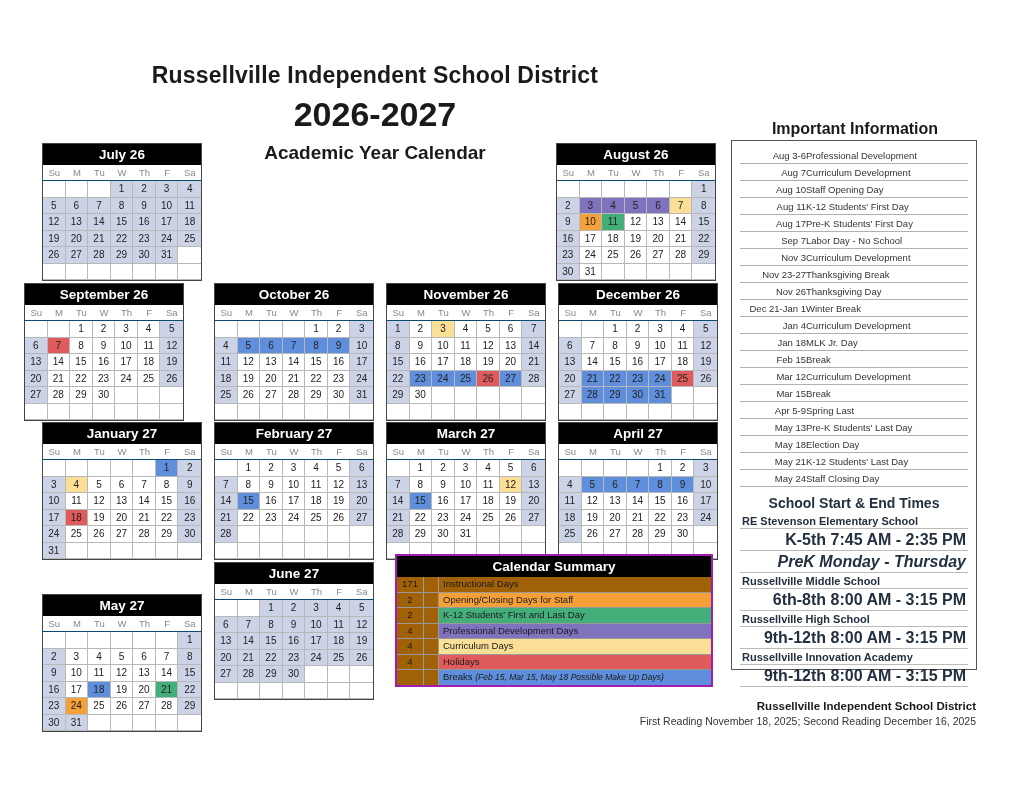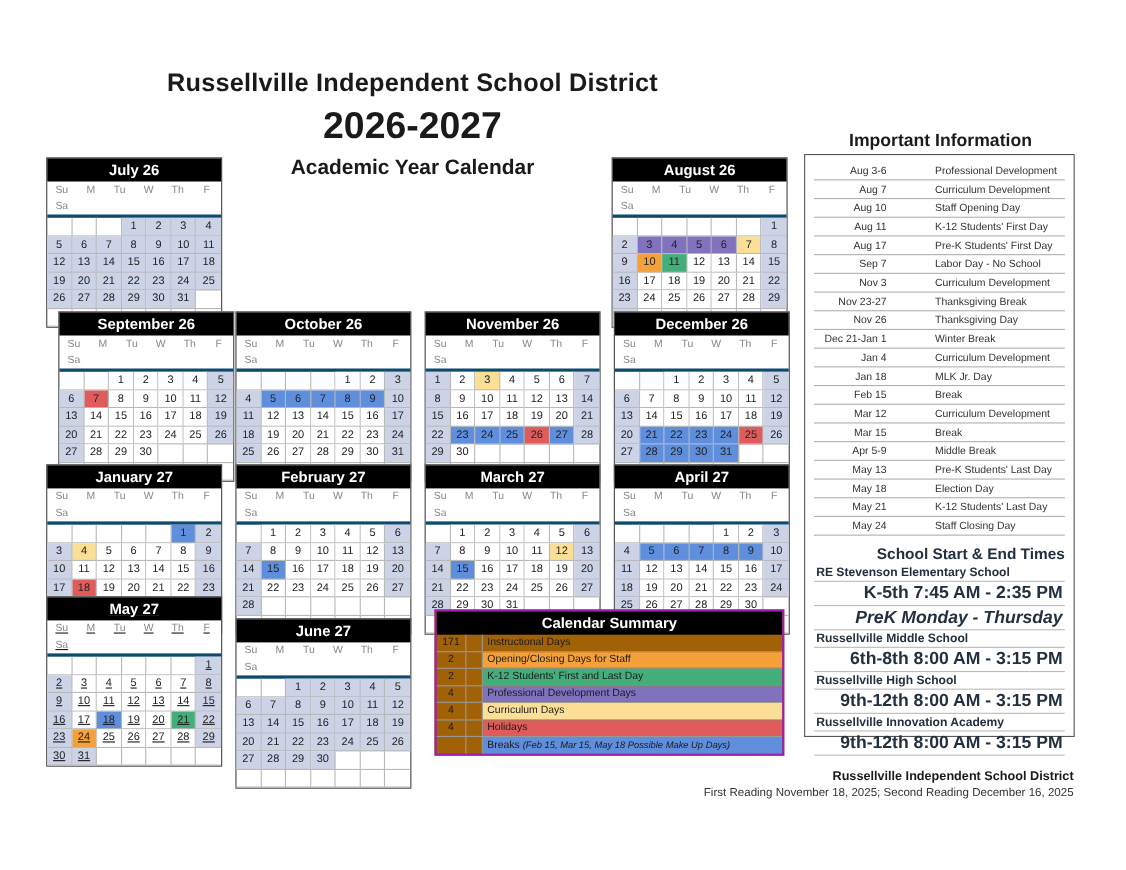--- a/index.html
+++ b/index.html
@@ -7,40 +7,40 @@
         font-family:"Liberation Sans",sans-serif;color:#1a1a1a;overflow:hidden;}
   
   .title-block{position:absolute;left:80px;top:62px;width:590px;text-align:center;}
   .t1{font-size:23px;font-weight:bold;letter-spacing:.2px;}
   .t2{font-size:34px;font-weight:bold;margin-top:6px;}
   .t3{font-size:19px;font-weight:bold;margin-top:8px;}
   
   .month{position:absolute;width:158px;border:1px solid #444;background:#fff;}
   .m-head{background:#000;color:#fff;font-weight:bold;font-size:13.5px;text-align:center;
           padding:2px 16px;height:17px;line-height:17px;}
-  .m-days{display:grid;grid-template-columns:repeat(6,1fr);border-bottom:3px solid #0c4a6e;}
+  .m-days{display:grid;grid-template-columns:repeat(7,1fr);border-bottom:1px solid #0c4a6e;}
   .m-days span{font-size:9.5px;color:#888;text-align:center;padding:2px 0;}
   .m-grid{display:grid;grid-template-columns:repeat(7,1fr);}
   .cell{height:15.5px;line-height:15.5px;font-size:10px;text-align:center;
         border-right:1px solid #b8b8b8;border-bottom:1px solid #b8b8b8;color:#222;}
   .cell:nth-child(7n){border-right:none;}
   .t-e{background:var(--c-e);} .t-br{background:var(--c-br);} .t-ho{background:var(--c-ho);}
   .t-cu{background:var(--c-cu);} .t-pd{background:var(--c-pd);} .t-op{background:var(--c-op);}
   .t-fl{background:var(--c-fl);} .t-w{background:#fff;}
   
   .info-title{position:absolute;left:733px;top:120px;width:244px;text-align:center;
               font-size:16px;font-weight:bold;}
   .info-box{position:absolute;left:731px;top:140px;width:246px;height:530px;
             border:1px solid #555;background:#fff;padding:6px 8px 0 8px;box-sizing:border-box;}
   .info-row{display:flex;border-bottom:1px solid #b0b0b0;padding:2.5px 2px;font-size:9.5px;color:#333;}
   .info-date{width:64px;flex:none;text-align:right;}
-  .info-label{flex:1;padding-left:44px;}
+  .info-label{flex:1;}
   
   .times{margin-top:8px;color:#22303f;}
-  .times-title{text-align:right;font-size:14px;font-weight:bold;margin-bottom:2px;}
+  .times-title{text-align:center;font-size:14px;font-weight:bold;margin-bottom:2px;}
   .sch-name{font-size:11px;font-weight:bold;border-bottom:1px solid #bbb;padding:1.5px 2px;}
   .sch-line{font-size:16px;font-weight:bold;text-align:right;border-bottom:1px solid #bbb;padding:1.5px 2px;}
   .sch-line.it{font-style:italic;}
   
   .summary{position:absolute;left:395px;top:554px;width:314px;border:2px solid #a21caf;background:#a16207;}
   .s-head{background:#000;color:#fff;font-weight:bold;font-size:13.5px;text-align:center;
           padding:2px 0;height:17px;line-height:17px;}
   .s-row{display:flex;height:14.5px;line-height:14.5px;border-bottom:1px solid #999;}
   .s-row:last-child{border-bottom:none;}
   .s-count{width:26px;flex:none;font-size:9.5px;text-align:center;border-right:1px solid #999;}
@@ -169,21 +169,21 @@
           <div class="cell t-e">29</div>
           <div class="cell t-e">30</div>
           <div class="cell t-w">31</div>
           <div class="cell"></div>
           <div class="cell"></div>
           <div class="cell"></div>
           <div class="cell"></div>
           <div class="cell"></div>
         </div>
       </div>
-      <div class="month" style="left: 53px; top: 283px;">
+      <div class="month" style="left: 24px; top: 283px;">
         <div class="m-head">September 26</div>
         <div class="m-days">
           <span>Su</span>
           <span>M</span>
           <span>Tu</span>
           <span>W</span>
           <span>Th</span>
           <span>F</span>
           <span>Sa</span>
         </div>
@@ -617,21 +617,21 @@
           <div class="cell"></div>
           <div class="cell"></div>
           <div class="cell"></div>
           <div class="cell"></div>
           <div class="cell"></div>
           <div class="cell"></div>
           <div class="cell"></div>
           <div class="cell"></div>
         </div>
       </div>
-      <div class="month" style="left: 42px; top: 542px; text-decoration: underline;">
+      <div class="month" style="left: 42px; top: 594px;">
         <div class="m-head">May 27</div>
         <div class="m-days">
           <span>Su</span>
           <span>M</span>
           <span>Tu</span>
           <span>W</span>
           <span>Th</span>
           <span>F</span>
           <span>Sa</span>
         </div>
@@ -796,21 +796,21 @@
         <div class="info-row">
           <span class="info-date">Mar 12</span>
           <span class="info-label">Curriculum Development</span>
         </div>
         <div class="info-row">
           <span class="info-date">Mar 15</span>
           <span class="info-label">Break</span>
         </div>
         <div class="info-row">
           <span class="info-date">Apr 5-9</span>
-          <span class="info-label">Middle Break</span>
+          <span class="info-label">Spring Last</span>
         </div>
         <div class="info-row">
           <span class="info-date">May 13</span>
           <span class="info-label">Pre-K Students' Last Day</span>
         </div>
         <div class="info-row">
           <span class="info-date">May 18</span>
           <span class="info-label">Election Day</span>
         </div>
         <div class="info-row">

